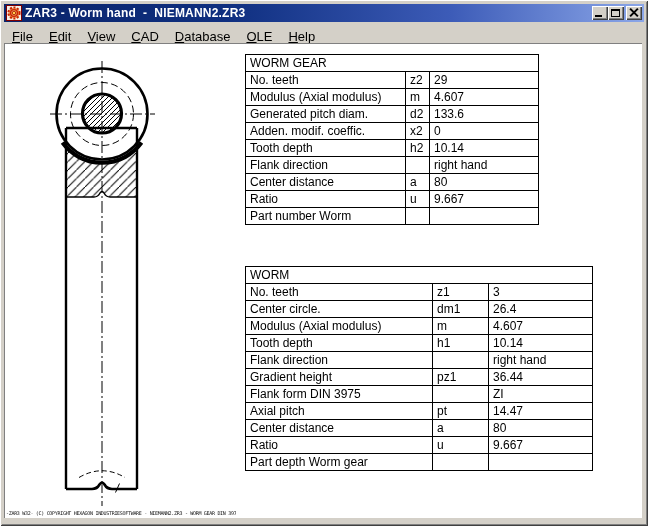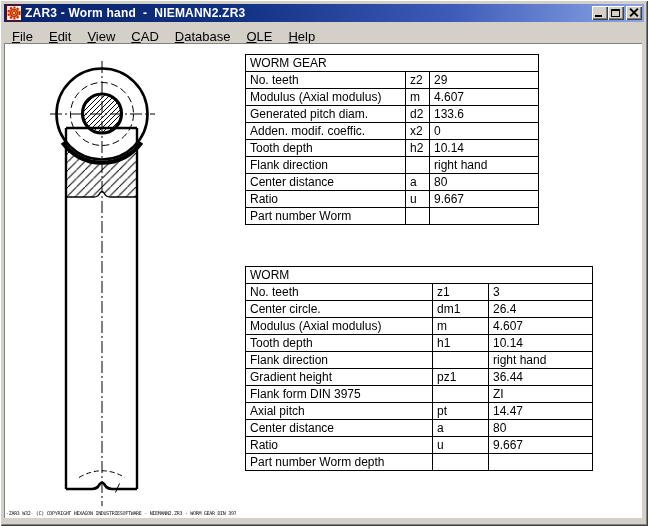--- a/index.html
+++ b/index.html
@@ -256,21 +256,21 @@
         <td>Center distance</td>
         <td>a</td>
         <td>80</td>
       </tr>
         <tr>
         <td>Ratio</td>
         <td>u</td>
         <td>9.667</td>
       </tr>
         <tr>
-        <td>Part number Worm depth</td>
+        <td>Part depth Worm gear</td>
         <td></td>
         <td></td>
       </tr>
       </tbody>
   </table>
 
   <div class="fine-print">-ZAR3 W32- (C) COPYRIGHT HEXAGON INDUSTRIESOFTWARE - NIEMANN2.ZR3 - WORM GEAR DIN 3975 NIEMANN2</div>
 
 </div>
 

